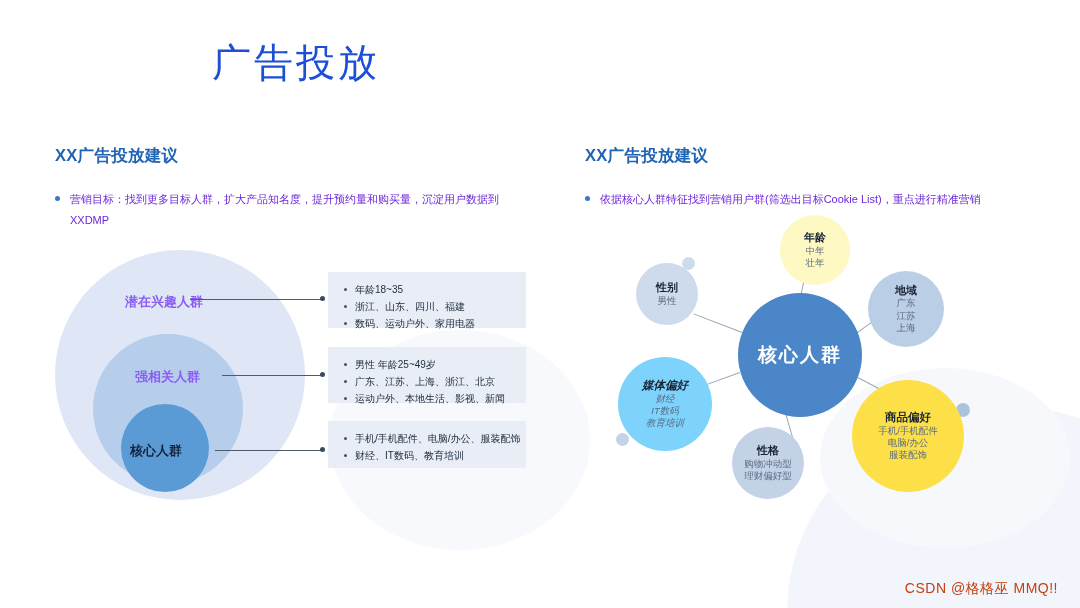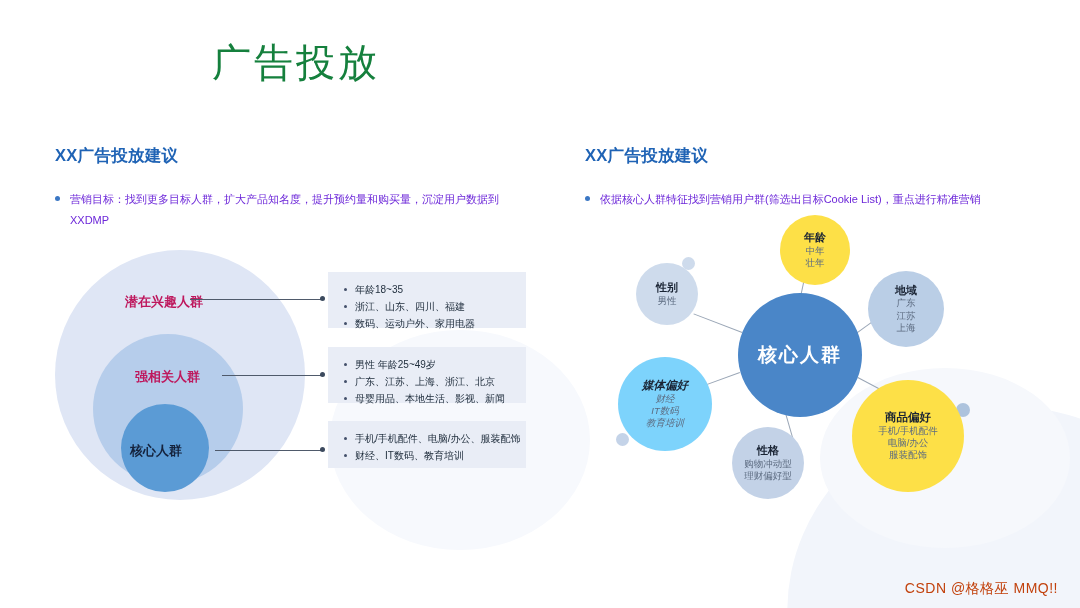--- a/index.html
+++ b/index.html
@@ -45,21 +45,21 @@
     border-radius: 50%;
     background: #f7f9fd;
   }
 
   .page-title {
     position: absolute;
     left: 212px;
     top: 36px;
     font-size: 39px;
     letter-spacing: 3px;
-    color: #15803d;
+    color: #1d4ed8;
     font-weight: 400;
     font-family: "DejaVu Sans", "Liberation Sans", sans-serif;
   }
 
   .col {
     position: absolute;
     top: 145px;
   }
   .col-left { left: 55px; width: 480px; }
   .col-right { left: 585px; width: 470px; }
@@ -120,21 +120,21 @@
   }
   .ring-core {
     left: 66px; top: 154px;
     width: 88px; height: 88px;
     background: #5b9bd5;
   }
   .ring-label {
     position: absolute;
     font-size: 13px;
     font-weight: bold;
-    color: #be185d;
+    color: #8b5cf6;
     white-space: nowrap;
   }
   .lbl-outer { left: 70px; top: 43px; }
   .lbl-mid   { left: 80px; top: 118px; }
   .lbl-core  { left: 75px; top: 192px; color: #15233d; }
 
   
   .connector {
     position: absolute;
     height: 1px;
@@ -214,21 +214,21 @@
     background: #4a86c8;
   }
   .b-center .b-title {
     color: #ffffff;
     font-size: 19px;
     letter-spacing: 2px;
   }
   .b-age {
     left: 180px; top: 0px;
     width: 70px; height: 70px;
-    background: #fde047;
+    background: #fef9c3;
   }
   .b-age .b-title { font-size: 11px; }
   .b-age .b-line { font-size: 9.5px; }
 
   .b-gender {
     left: 36px; top: 48px;
     width: 62px; height: 62px;
     background: #cedbec;
   }
   .b-gender .b-title { font-size: 11px; }
@@ -343,21 +343,21 @@
     <ul>
       <li>年龄18~35</li>
       <li>浙江、山东、四川、福建</li>
       <li>数码、运动户外、家用电器</li>
     </ul>
   </div>
   <div class="info-box box-2">
     <ul>
       <li>男性  年龄25~49岁</li>
       <li>广东、江苏、上海、浙江、北京</li>
-      <li>母婴用品、本地生活、影视、新闻</li>
+      <li>运动户外、本地生活、影视、新闻</li>
     </ul>
   </div>
   <div class="info-box box-3">
     <ul>
       <li>手机/手机配件、电脑/办公、服装配饰</li>
       <li>财经、IT数码、教育培训</li>
     </ul>
   </div>
 
   <div class="col col-right">

